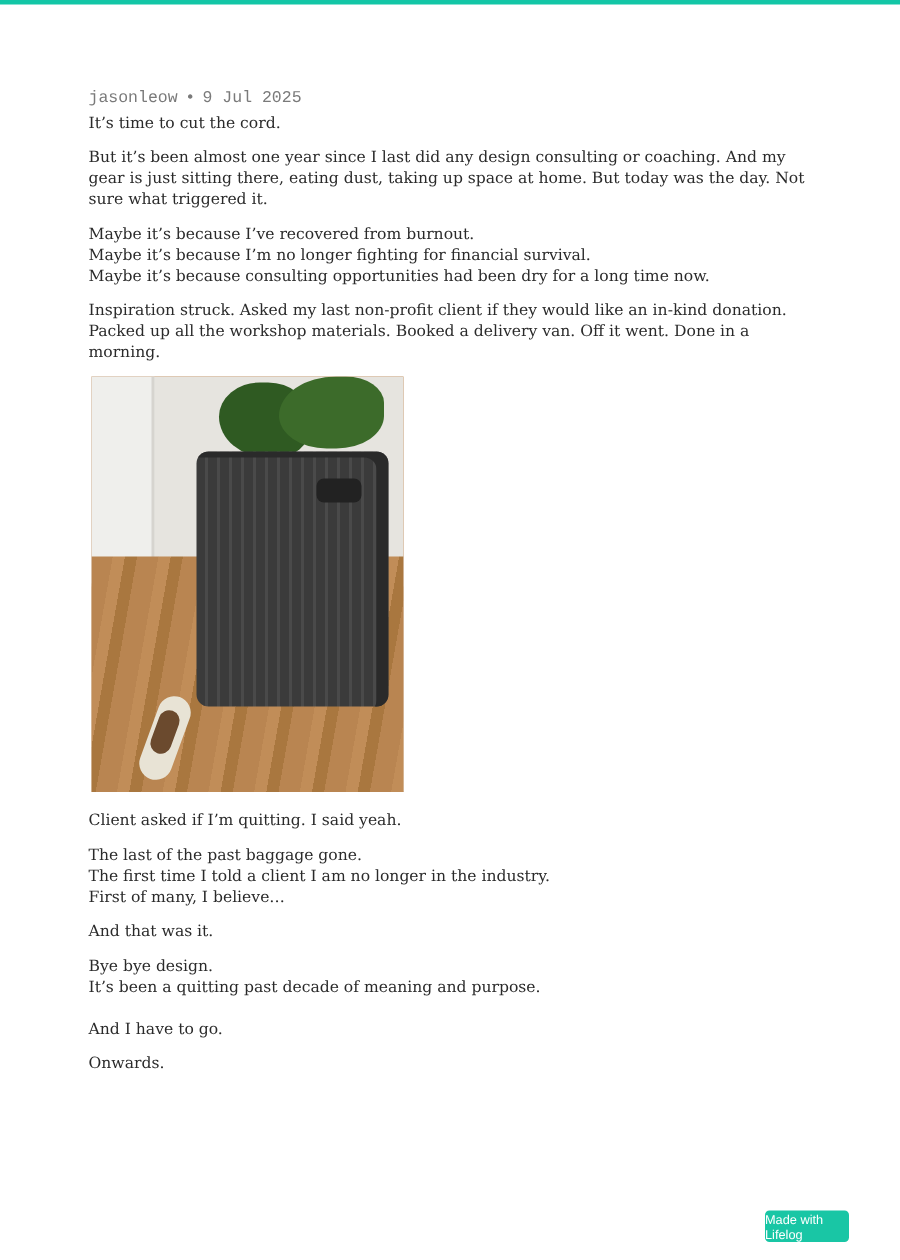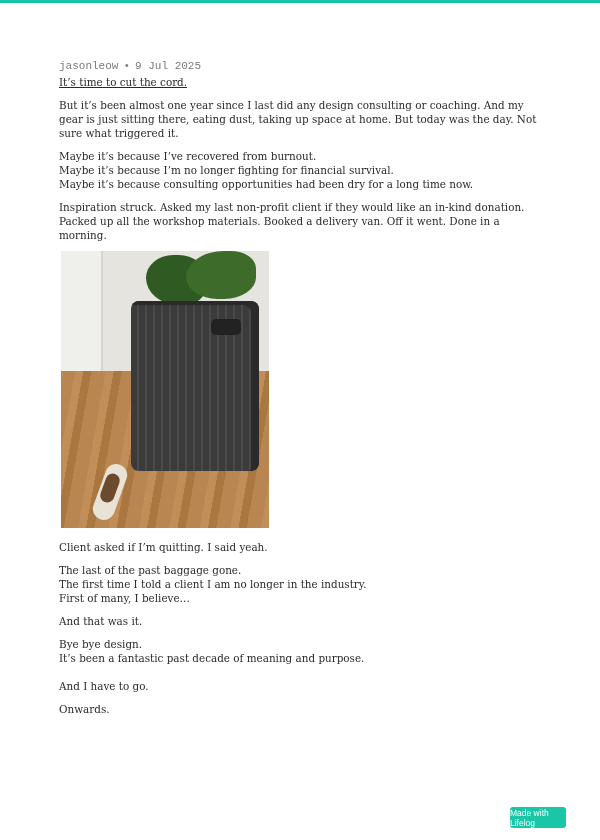--- a/index.html
+++ b/index.html
@@ -16,21 +16,21 @@
     font-size: 20px; font-weight: 700; color: #222; margin: 0; letter-spacing: -0.2px;
     line-height: 26px;
   }
   .meta {
     font-family: Liberation Mono, monospace;
     font-size: 11px; color: #7a7a7a; margin-top: 16px; height: 12px; line-height: 12px;
   }
   .meta .dot { margin: 0 5px; }
   .body-text { font-size: 10.4px; line-height: 14px; color: #2a2a2a; }
   .body-text p { margin: 0 0 9px 0; }
-  .body-text p.first { margin-top: 3px; text-decoration: underline; }
+  .body-text p.first { margin-top: 3px; }
   .photo {
     width: 208px; height: 277px; margin: 9px 0 12px 2px; position: relative; overflow: hidden;
     background: #b7834e;
   }
   .photo .wall { position: absolute; left: 0; top: 0; width: 208px; height: 140px; background: #e6e4df; }
   .photo .door { position: absolute; left: 0; top: 0; width: 40px; height: 138px; background: #efefec; border-right: 2px solid #d6d4cf; }
   .photo .floor {
     position: absolute; left: 0; top: 120px; width: 208px; height: 157px;
     background: repeating-linear-gradient(100deg, #b98551 0 14px, #c18d58 14px 22px, #a9773f 22px 30px);
   }
@@ -75,18 +75,18 @@
       <div class="plant2"></div>
       <div class="case"></div>
       <div class="handle"></div>
       <div class="shoe"></div>
       <div class="shoe-in"></div>
     </div>
 
     <p><span>Client asked if I’m quitting. I said yeah.</span></p>
     <p><span>The last of the past baggage gone.</span><br><span>The first time I told a client I am no longer in the industry.</span><br><span>First of many, I believe…</span></p>
     <p><span>And that was it.</span></p>
-    <p><span>Bye bye design.</span><br><span>It’s been a fantastic past decade of meaning and purpose.</span><br><br><span>And I have to go.</span></p>
+    <p><span>Bye bye design.</span><br><span>It’s been a quitting past decade of meaning and purpose.</span><br><br><span>And I have to go.</span></p>
     <p><span>Onwards.</span></p>
   </div>
 </main>
 
 <a class="badge">Made with Lifelog</a>
 
 </body></html>

